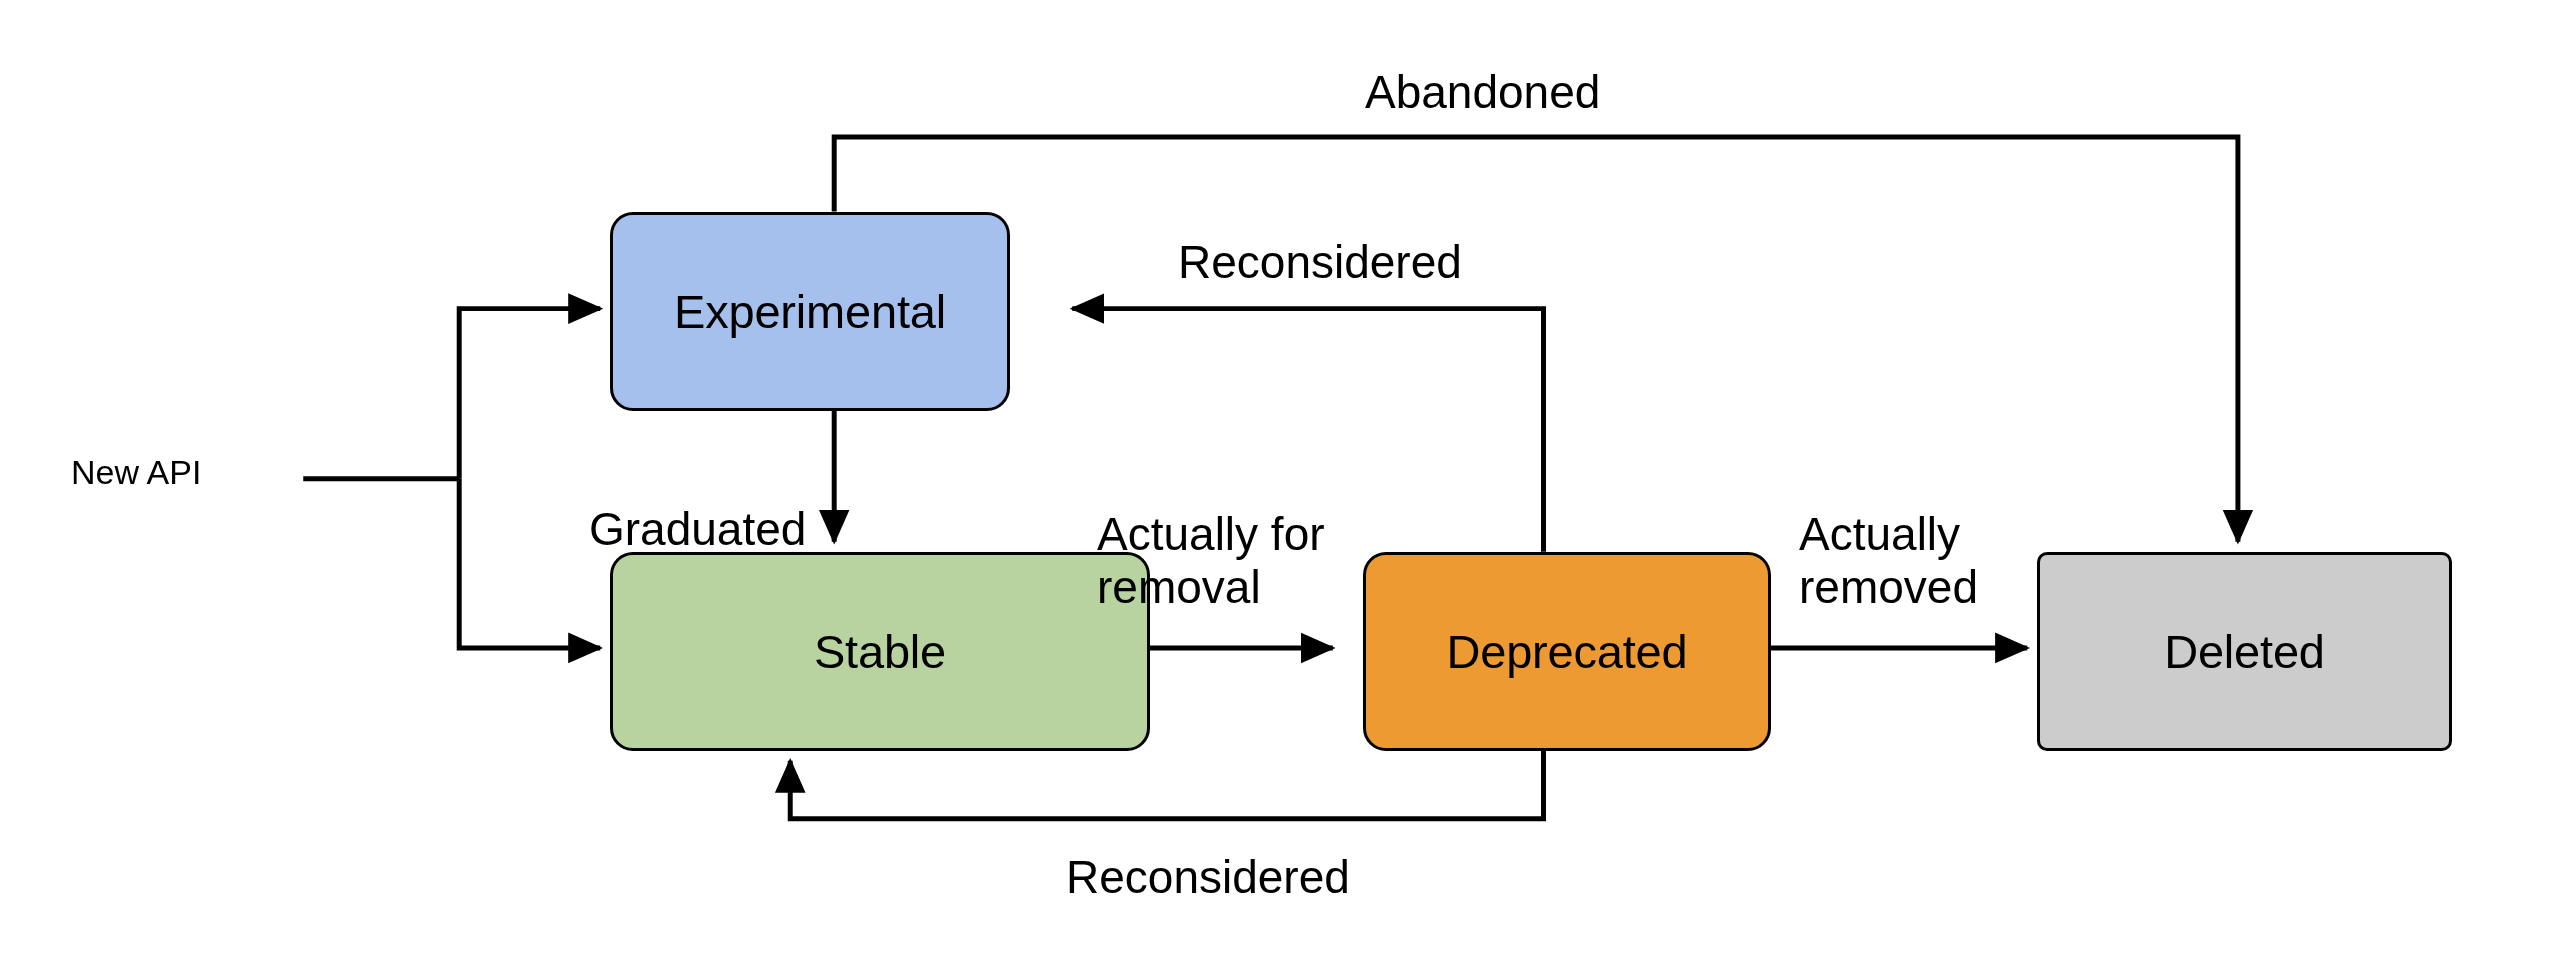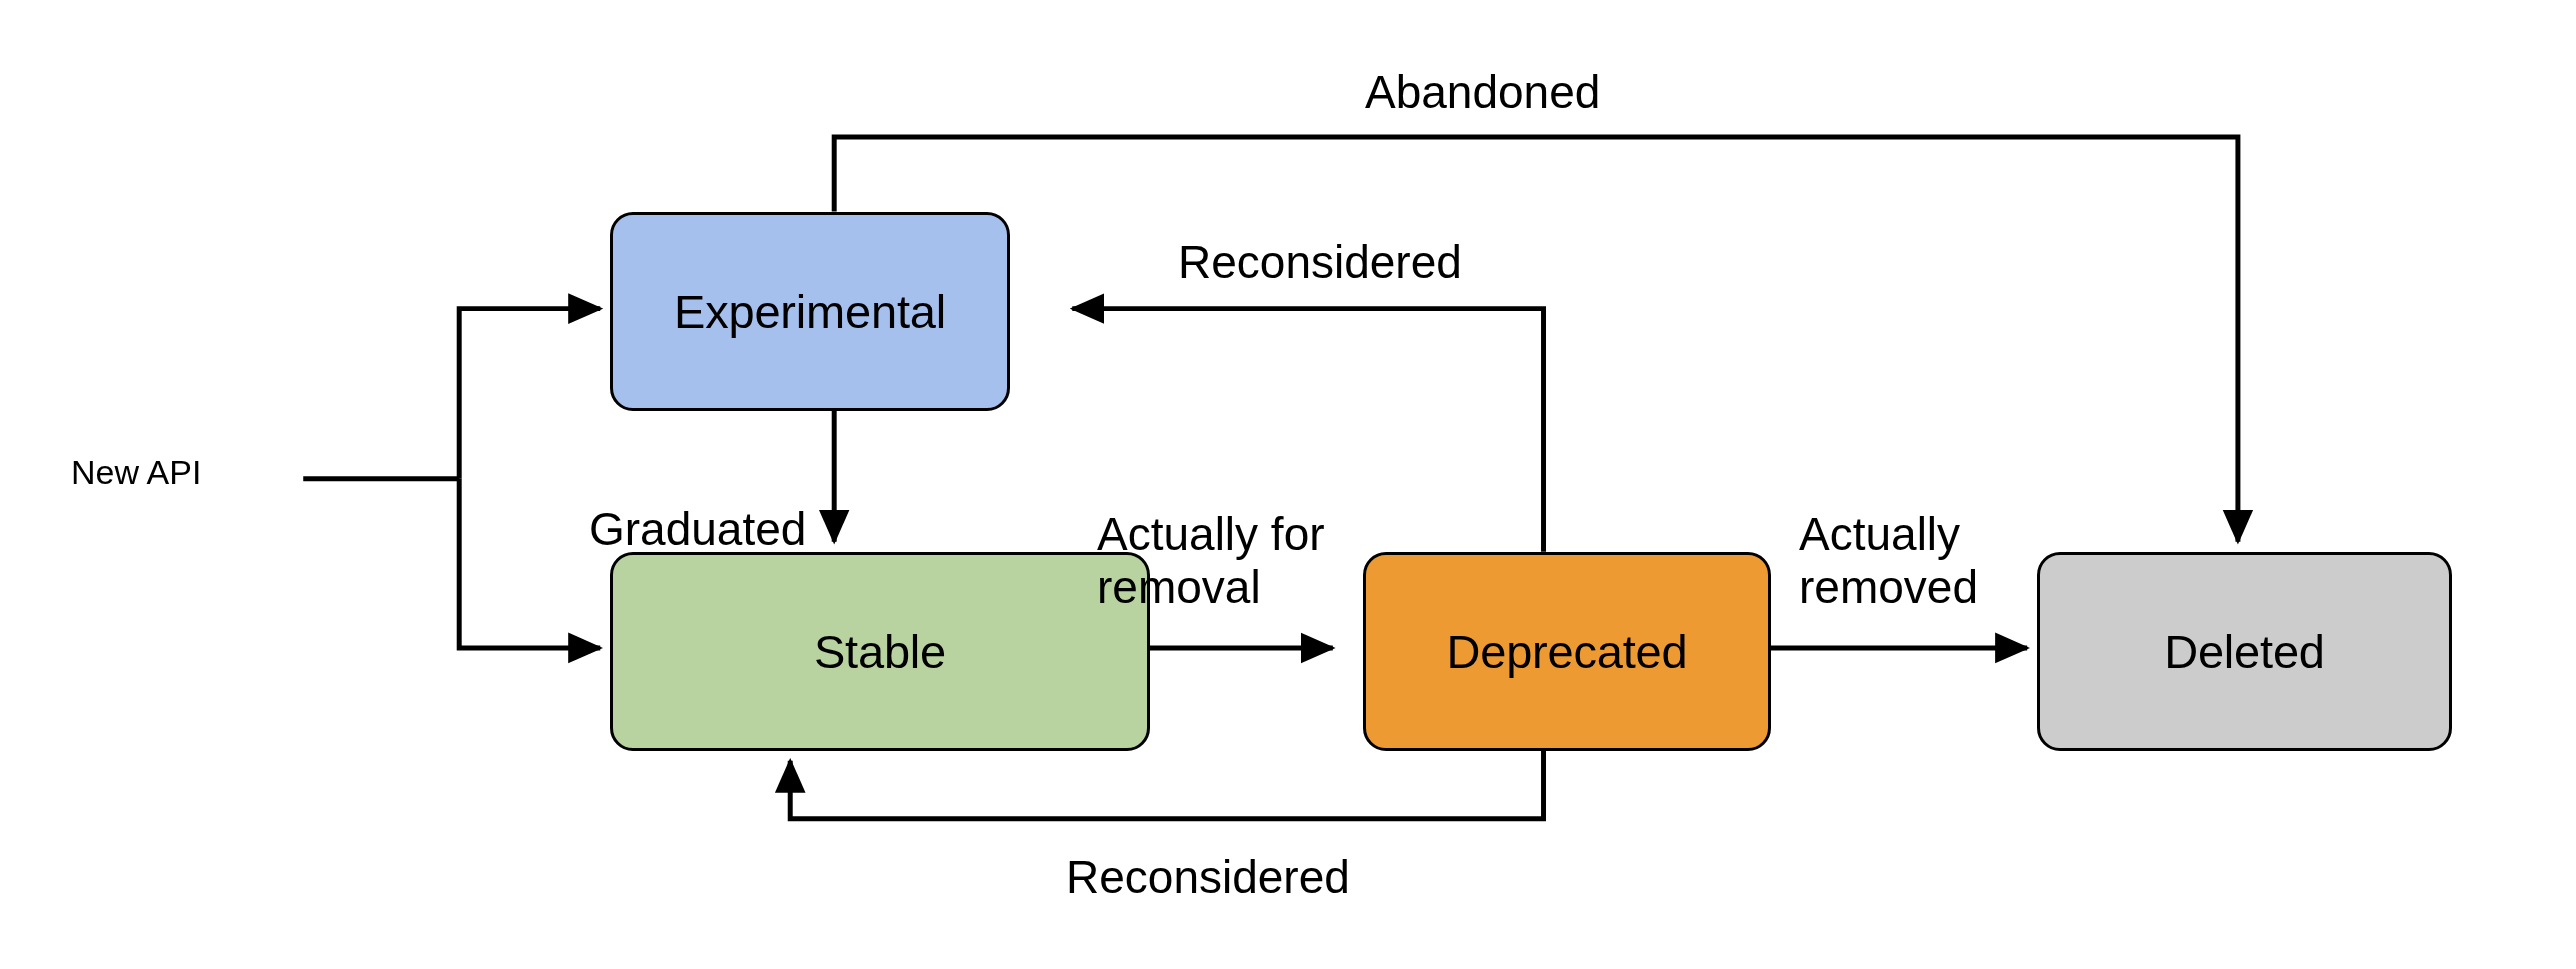--- a/index.html
+++ b/index.html
@@ -103,21 +103,21 @@
   </div>
 
   <div class="node" style="left:610px; top:552px; width:540px; height:199px; background:#B8D2A0;">
     <span class="node-label">Stable</span>
   </div>
 
   <div class="node" style="left:1343px; top:552px; width:408px; height:199px; background:#ED9A33;margin-left:20px;">
     <span class="node-label">Deprecated</span>
   </div>
 
-  <div class="node" style="left:2037px; top:552px; width:415px; height:199px; background:#CCCCCC;">
+  <div class="node" style="left:2037px; top:552px; width:415px; height:199px; background:#CCCCCC;border-radius:10px;">
     <span class="node-label">Deleted</span>
   </div>
 
   <div class="edge-label" style="left:1365px; top:66px;">Abandoned</div>
 
   <div class="edge-label" style="left:1178px; top:236px;">Reconsidered</div>
 
   <div class="edge-label" style="left:589px; top:455px;margin-top:48px;">Graduated</div>
 
   <div class="edge-label" style="left:1097px; top:508px;">Actually for</div>

